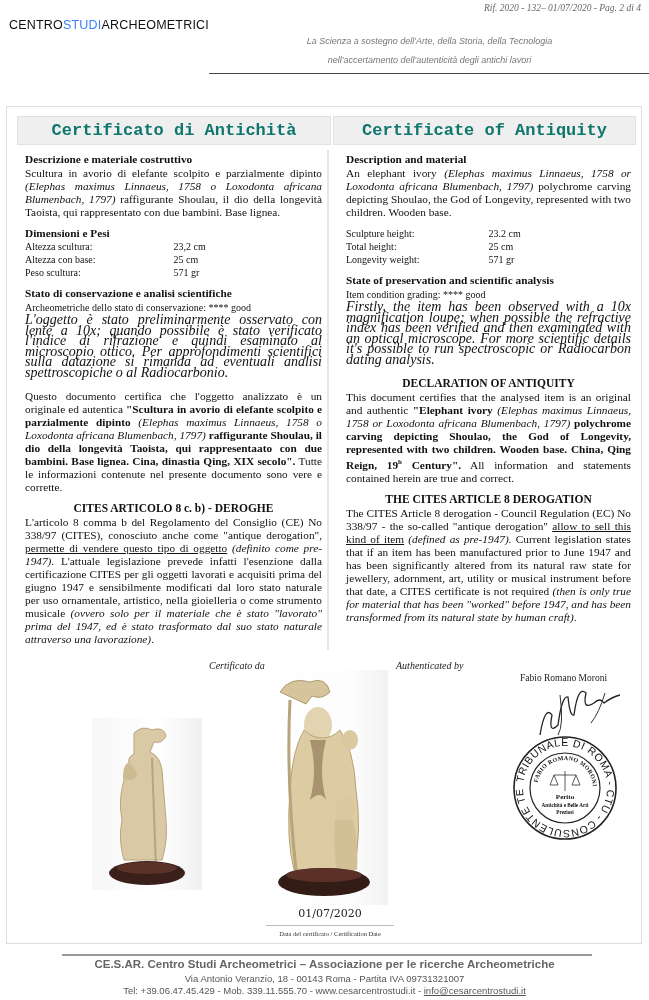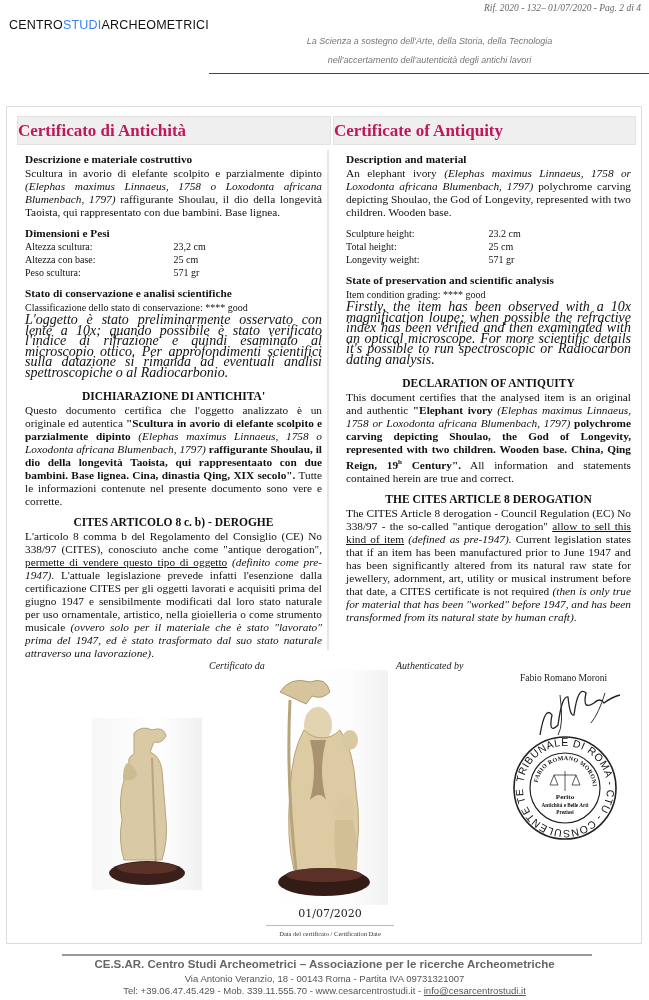--- a/index.html
+++ b/index.html
@@ -10,21 +10,21 @@
   .logo { left:9px; top:16px; }
   .logo-big { font-family:"Liberation Sans", sans-serif; font-size:50px; letter-spacing:1px; line-height:44px; color:#111; font-weight:normal; }
   .logo-big .accent { color:#7a1f3d; }
   .logo-small { font-family:"Liberation Sans", sans-serif; font-size:12.5px; letter-spacing:0.2px; line-height:14px; margin-top:2px; color:#111; }
   .logo-small .accent { color:#3b82f6; }
   .tagline { left:210px; width:439px; text-align:center; font-family:"Liberation Sans", sans-serif; font-style:italic; font-size:9px; color:#777; }
   .hdr-rule { left:209px; top:73px; width:440px; height:0; border-top:1px solid #444; }
 
   
   .frame { left:6px; top:106px; width:636px; height:838px; border:1.5px solid #ddd; box-sizing:border-box; }
-  .title-bar { top:116px; height:29px; background:#efefef; border:1px solid #e2e2e2; box-sizing:border-box; font-family:Liberation Serif, serif; font-weight:bold; font-size:17px; text-align:left; line-height:27px; color:#be185d; }
+  .title-bar { top:116px; height:29px; background:#efefef; border:1px solid #e2e2e2; box-sizing:border-box; font-family:Liberation Mono, monospace; font-weight:bold; font-size:17px; text-align:center; line-height:27px; color:#0f766e; }
   .col-left-bg { left:17px; top:150px; width:310px; height:500px; border-right:2px solid #e6e6e6; }
   .col { font-size:11.3px; line-height:13px; text-align:justify; }
   .col h3 { margin:0; font-size:11.3px; font-weight:bold; line-height:13px; }
   .col p { margin:1px 0 0 0; }
   .col .sec { margin-bottom:8px; }
   .col .big { font-size:10px; }
   .col .note { font-style:italic; font-size:14px; line-height:10.5px; }
   .col .center-h { text-align:center; font-weight:bold; font-size:11.5px; margin:0; }
   .row { display:flex; }
   .row .k { width:50%; }
@@ -80,25 +80,24 @@
         <span class="k">Altezza con base:</span>
         <span class="v">25 cm</span>
       </div>
     <div class="row big">
         <span class="k">Peso scultura:</span>
         <span class="v">571 gr</span>
       </div>
   </div>
   <div class="sec">
     <h3>Stato di conservazione e analisi scientifiche</h3>
-    <p class="big">Classificazione dello stato di conservazione: **** good</p>
+    <p class="big">Archeometriche dello stato di conservazione: **** good</p>
     <p class="note">L'oggetto è stato preliminarmente osservato con lente a 10x; quando possibile è stato verificato l'indice di rifrazione e quindi esaminato al microscopio ottico. Per approfondimenti scientifici sulla datazione si rimanda ad eventuali analisi spettroscopiche o al Radiocarbonio.</p>
   </div>
   <div class="sec" style="margin-top:12px;">
-    <p class="center-h">DICHIARAZIONE DI ANTICHITA'</p>
     <p><span>Questo documento certifica che l'oggetto analizzato è un originale ed autentica </span><b>"Scultura in avorio di elefante scolpito e parzialmente dipinto</b><i> (Elephas maximus Linnaeus, 1758 o Loxodonta africana Blumenbach, 1797)</i><b> raffigurante Shoulau, il dio della longevità Taoista, qui rappresentaato con due bambini. Base lignea. Cina, dinastia Qing, XIX secolo".</b><span> Tutte le informazioni contenute nel presente documento sono vere e corrette.</span></p>
   </div>
   <div>
     <p class="center-h">CITES ARTICOLO 8 c. b) - DEROGHE</p>
     <p><span>L'articolo 8 comma b del Regolamento del Consiglio (CE) No 338/97 (CITES), conosciuto anche come "antique derogation", </span><span class="u">permette di vendere questo tipo di oggetto</span><i> (definito come pre-1947)</i><span>. L'attuale legislazione prevede infatti l'esenzione dalla certificazione CITES per gli oggetti lavorati e acquisiti prima del giugno 1947 e sensibilmente modificati dal loro stato naturale per uso ornamentale, artistico, nella gioielleria o come strumento musicale </span><i>(ovvero solo per il materiale che è stato "lavorato" prima del 1947, ed è stato trasformato dal suo stato naturale attraverso una lavorazione)</i><span>.</span></p>
   </div>
 </div>
 
 <div class="abs col right-col">
   <div class="sec">

